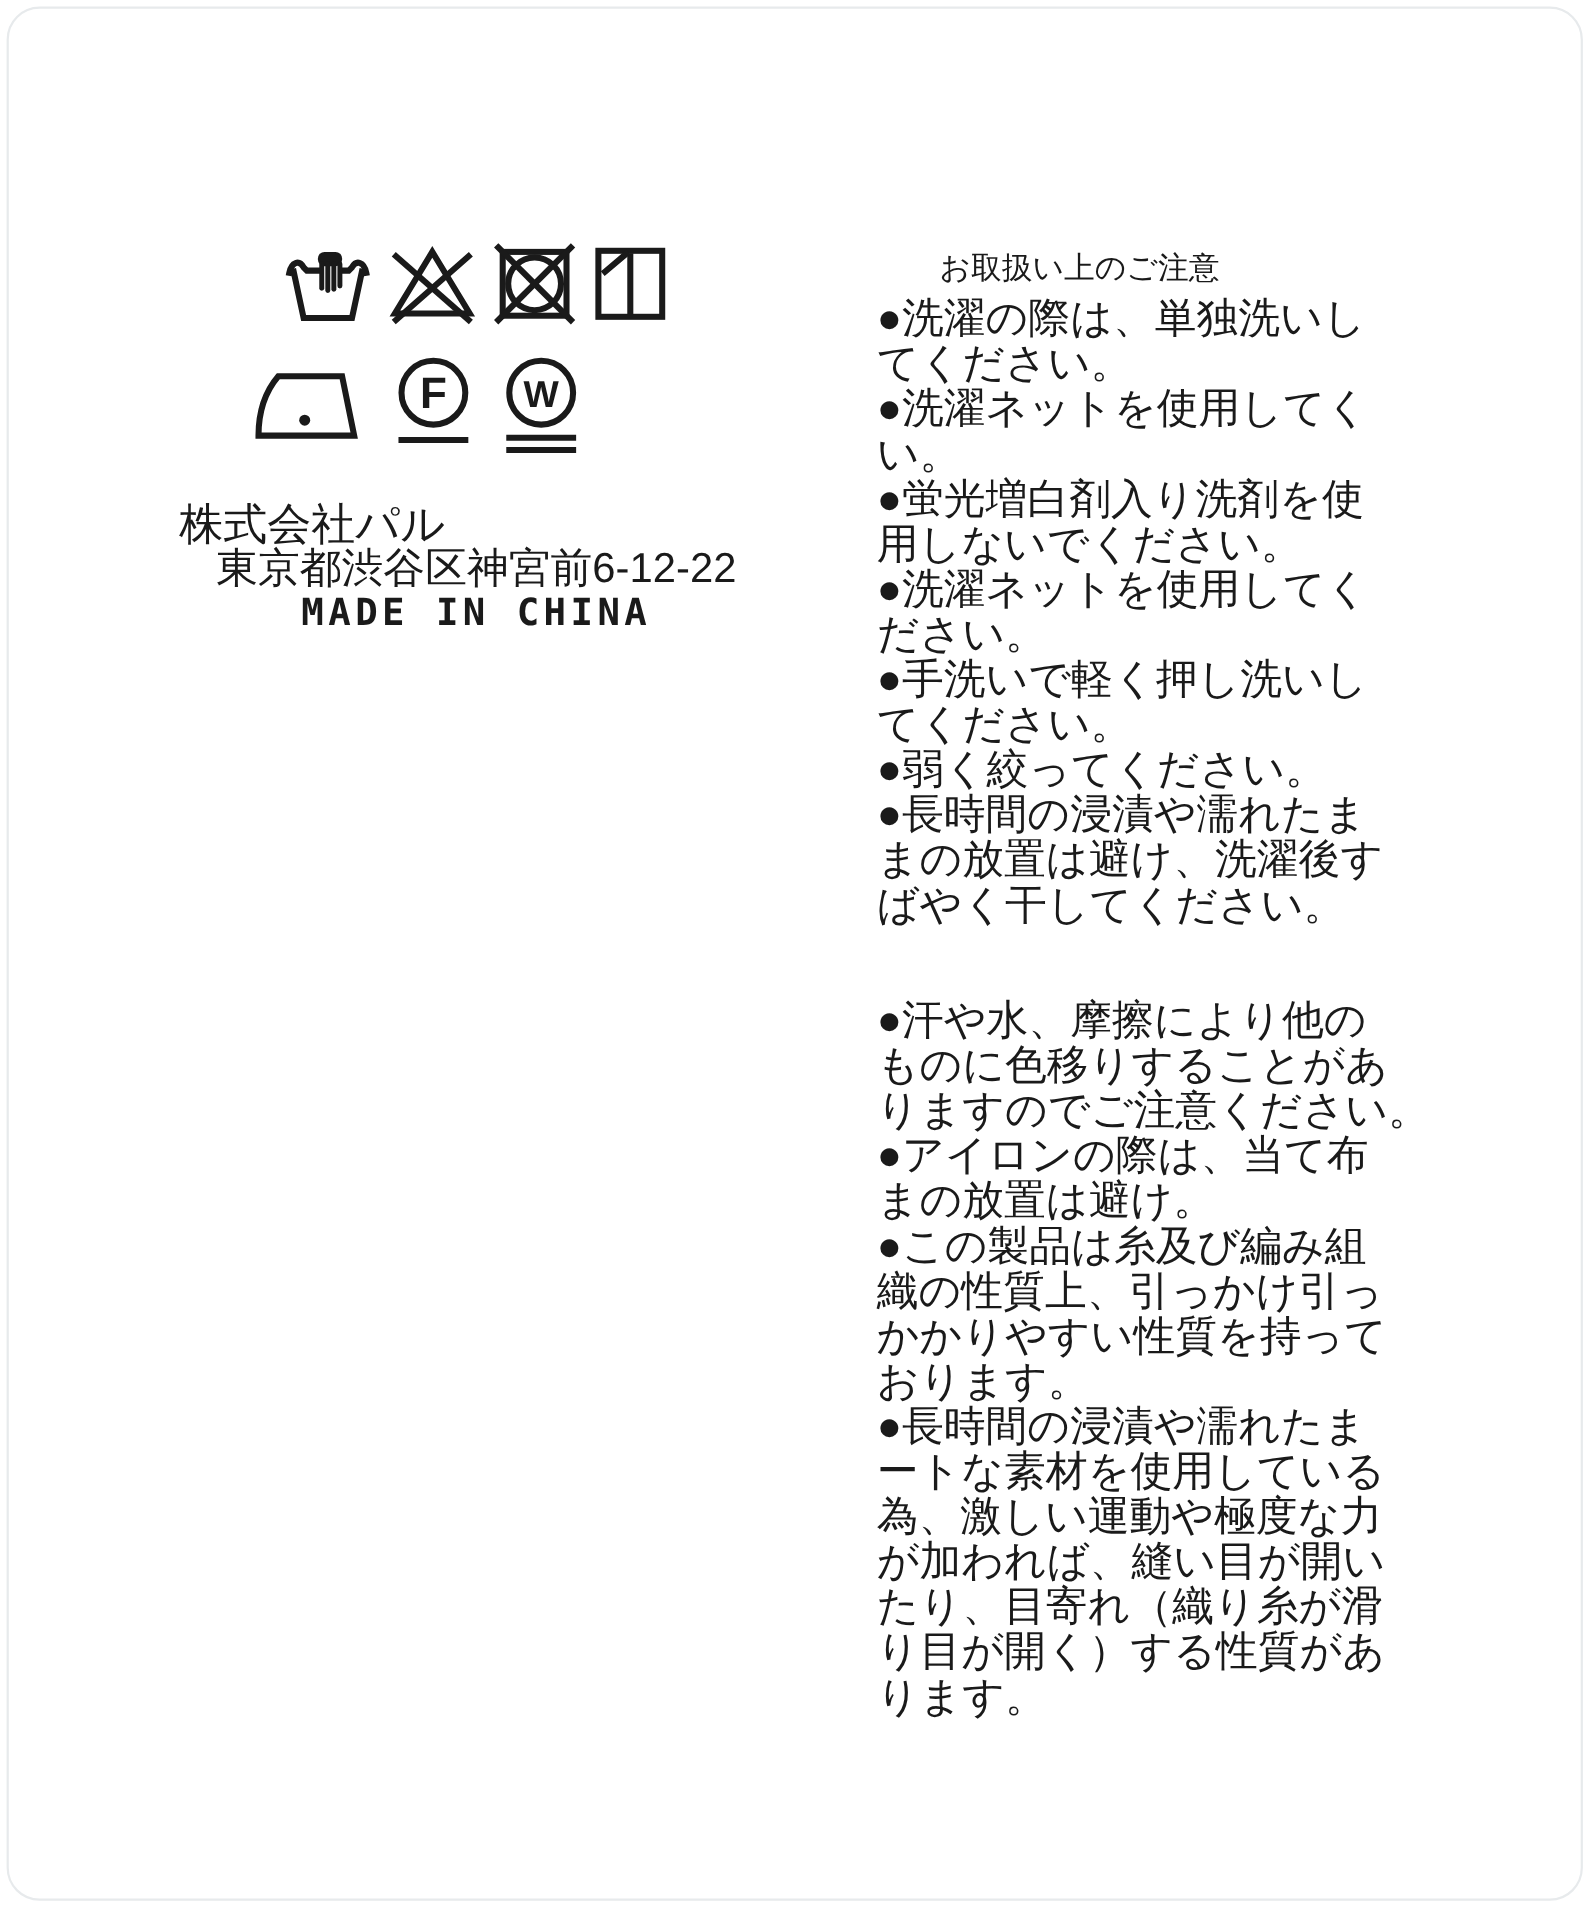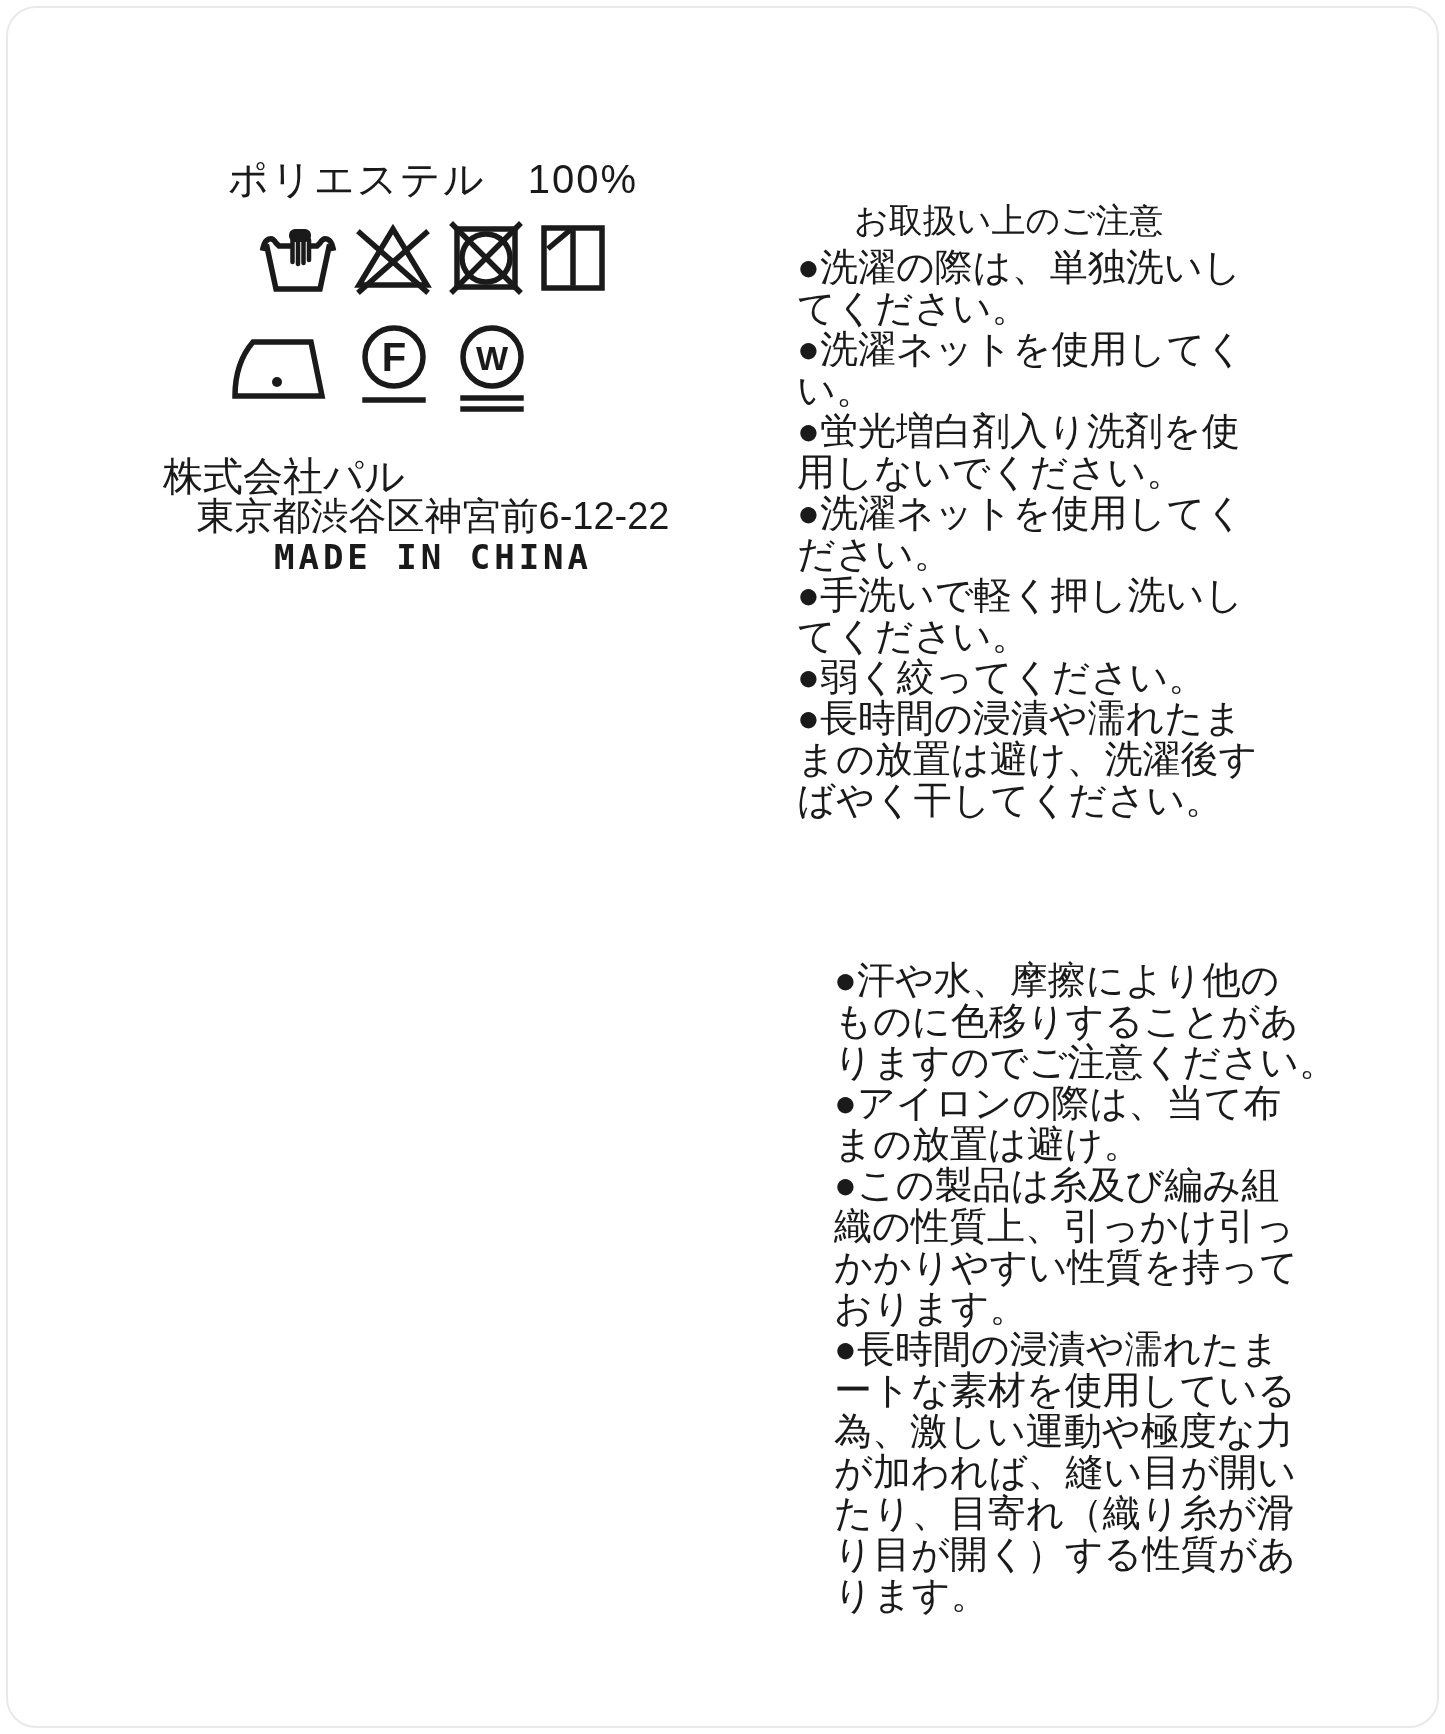--- a/index.html
+++ b/index.html
@@ -32,36 +32,35 @@
   .sym .thin{fill:none;stroke:#1a1a1a;stroke-width:4.5;stroke-linecap:round;}
   .company{position:absolute;top:449px;width:100%;font-size:40px;white-space:nowrap;}
   .address{position:absolute;top:491px;width:100%;text-align:center;font-size:38px;white-space:nowrap;}
   .origin{
     position:absolute;top:537px;width:100%;text-align:center;
     font-family:"DejaVu Sans Mono","Liberation Mono",monospace;
     font-size:34px;letter-spacing:4px;white-space:nowrap;font-weight:bold;
   }
   
   .care-col1{position:absolute;left:797px;top:200px;width:520px;}
-  .care-col2{position:absolute;left:797px;top:960px;width:520px;margin-left:37px;}
+  .care-col2{position:absolute;left:797px;top:908px;width:520px;}
   .care-heading{
-    font-size:34px;line-height:41px;padding-left:57px;
-    margin-bottom:6px;white-space:nowrap;
+    font-size:28px;line-height:41px;padding-left:57px;
+    margin-bottom:6px;white-space:nowrap;margin-top:23px;
   }
   .care-line{font-size:38px;line-height:41px;white-space:nowrap;}
 </style>
 </head>
 <body>
 
 <div class="canvas">
   <div class="frame"></div>
 
   <section class="left-col">
 
-    <div class="material">ポリエステル　100%</div>
 
     <div class="symbols-row row1">
 
       <svg class="sym" width="80" height="76" viewBox="0 0 80 76">
         <path class="st" d="M5 28 C7 18 14 16 18 23 L21 26 L31 26"></path>
         <path class="st" d="M53 26 L59 26 L62 23 C66 16 73 18 75 28"></path>
         <path class="st" d="M9 27 L18 69 L62 69 L71 27"></path>
         <rect class="fi" x="31" y="9" width="22" height="13" rx="6"></rect>
         <line class="thin" x1="34.5" y1="20" x2="34.5" y2="42"></line>
         <line class="thin" x1="40" y1="20" x2="40" y2="44"></line>

